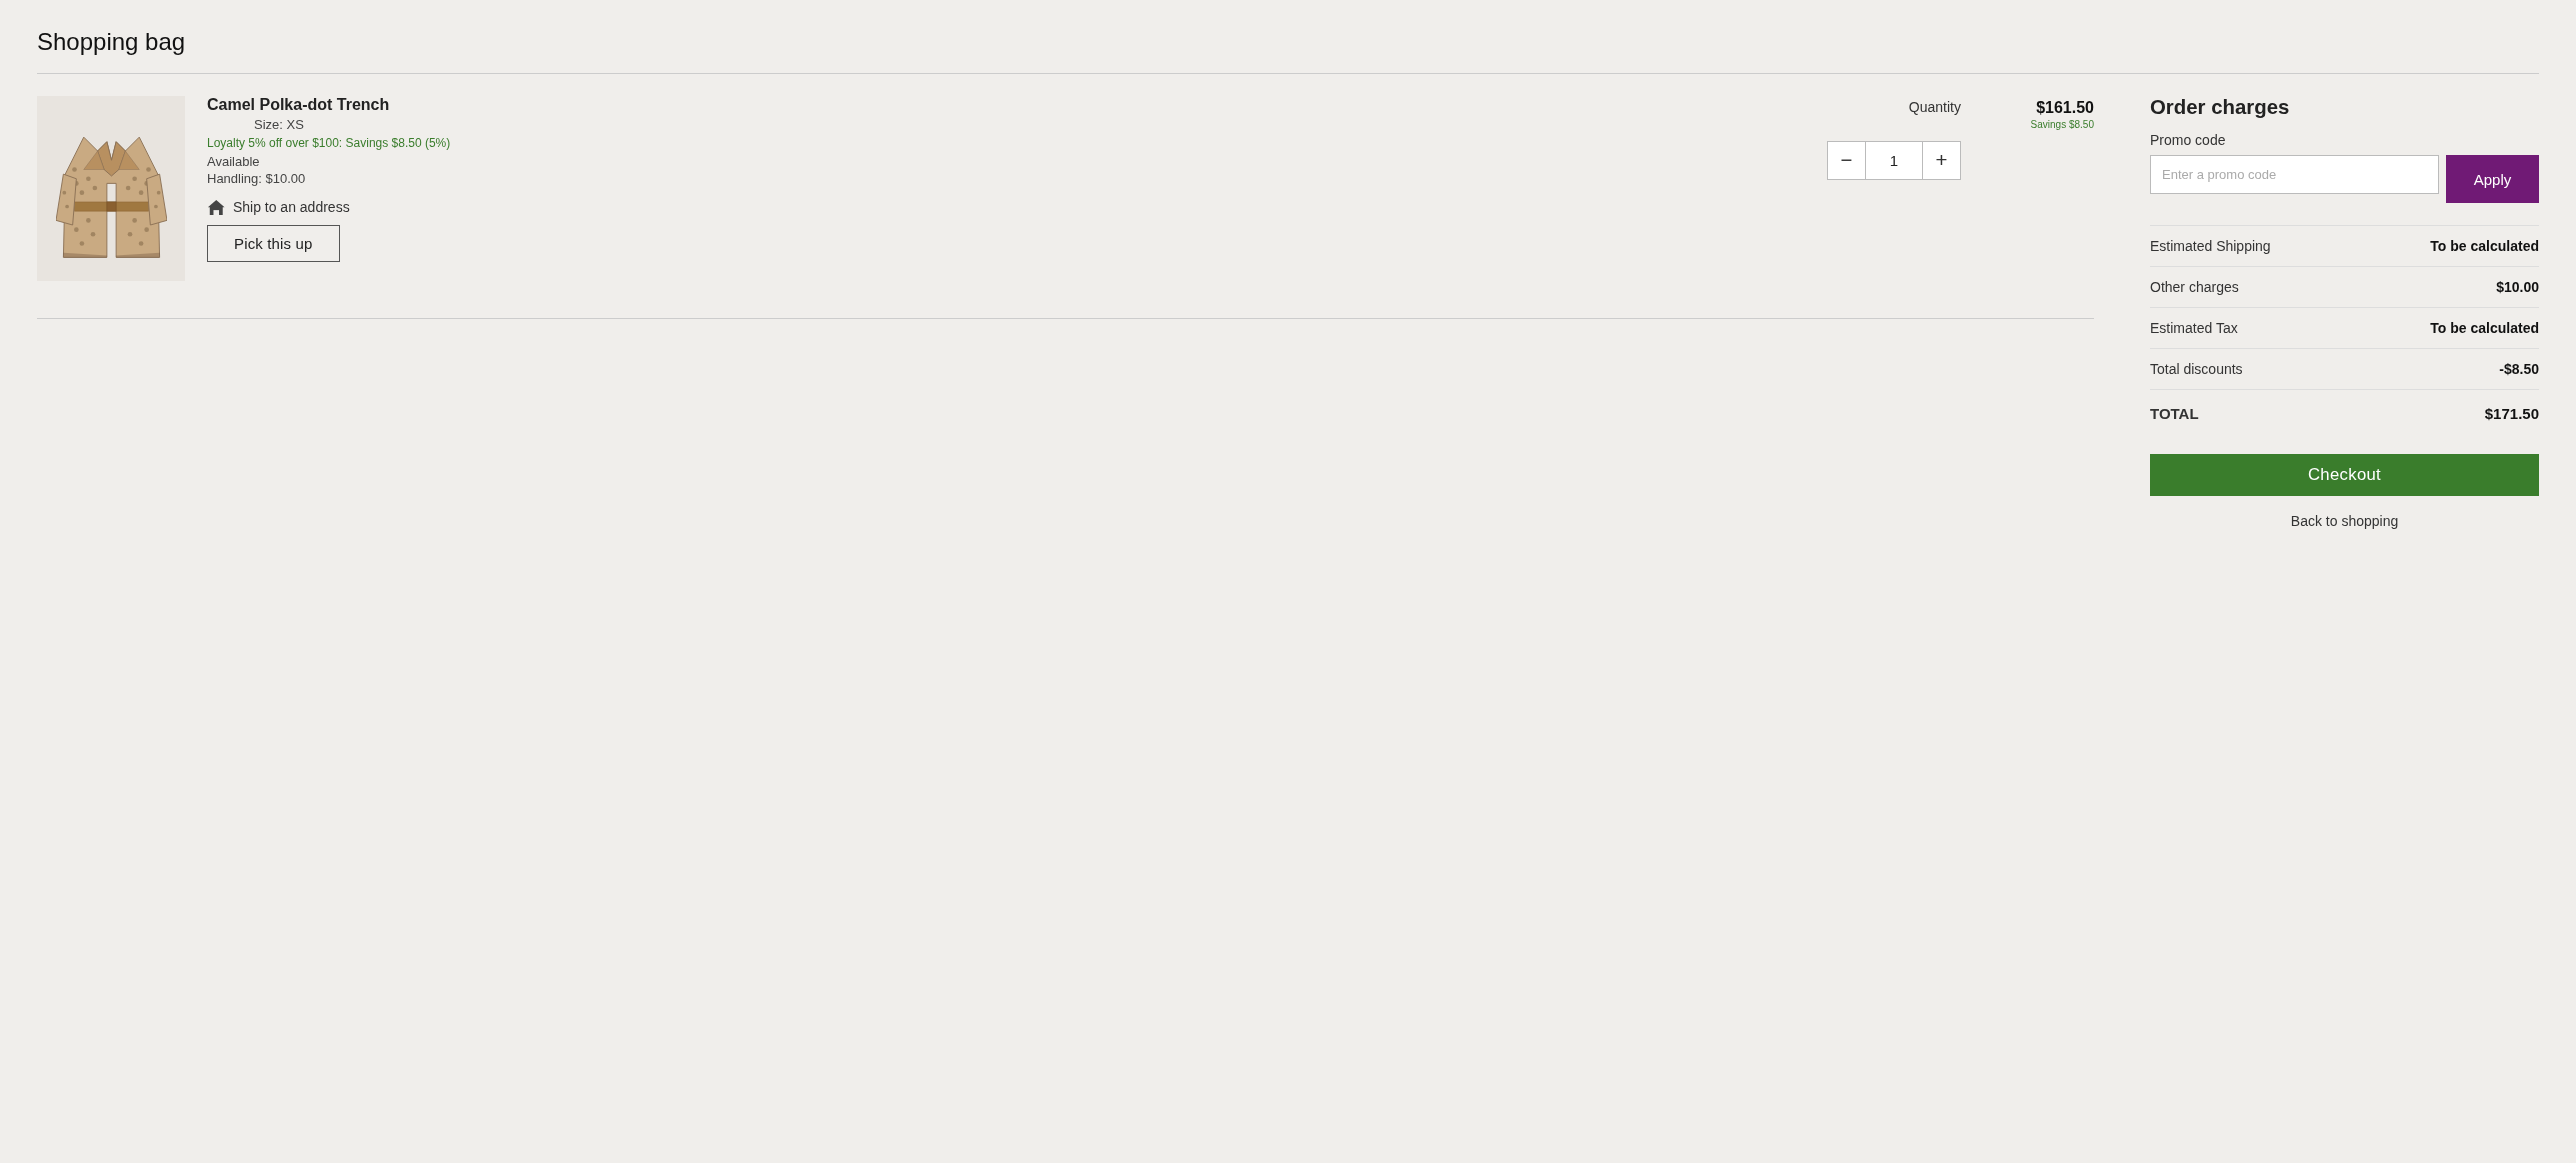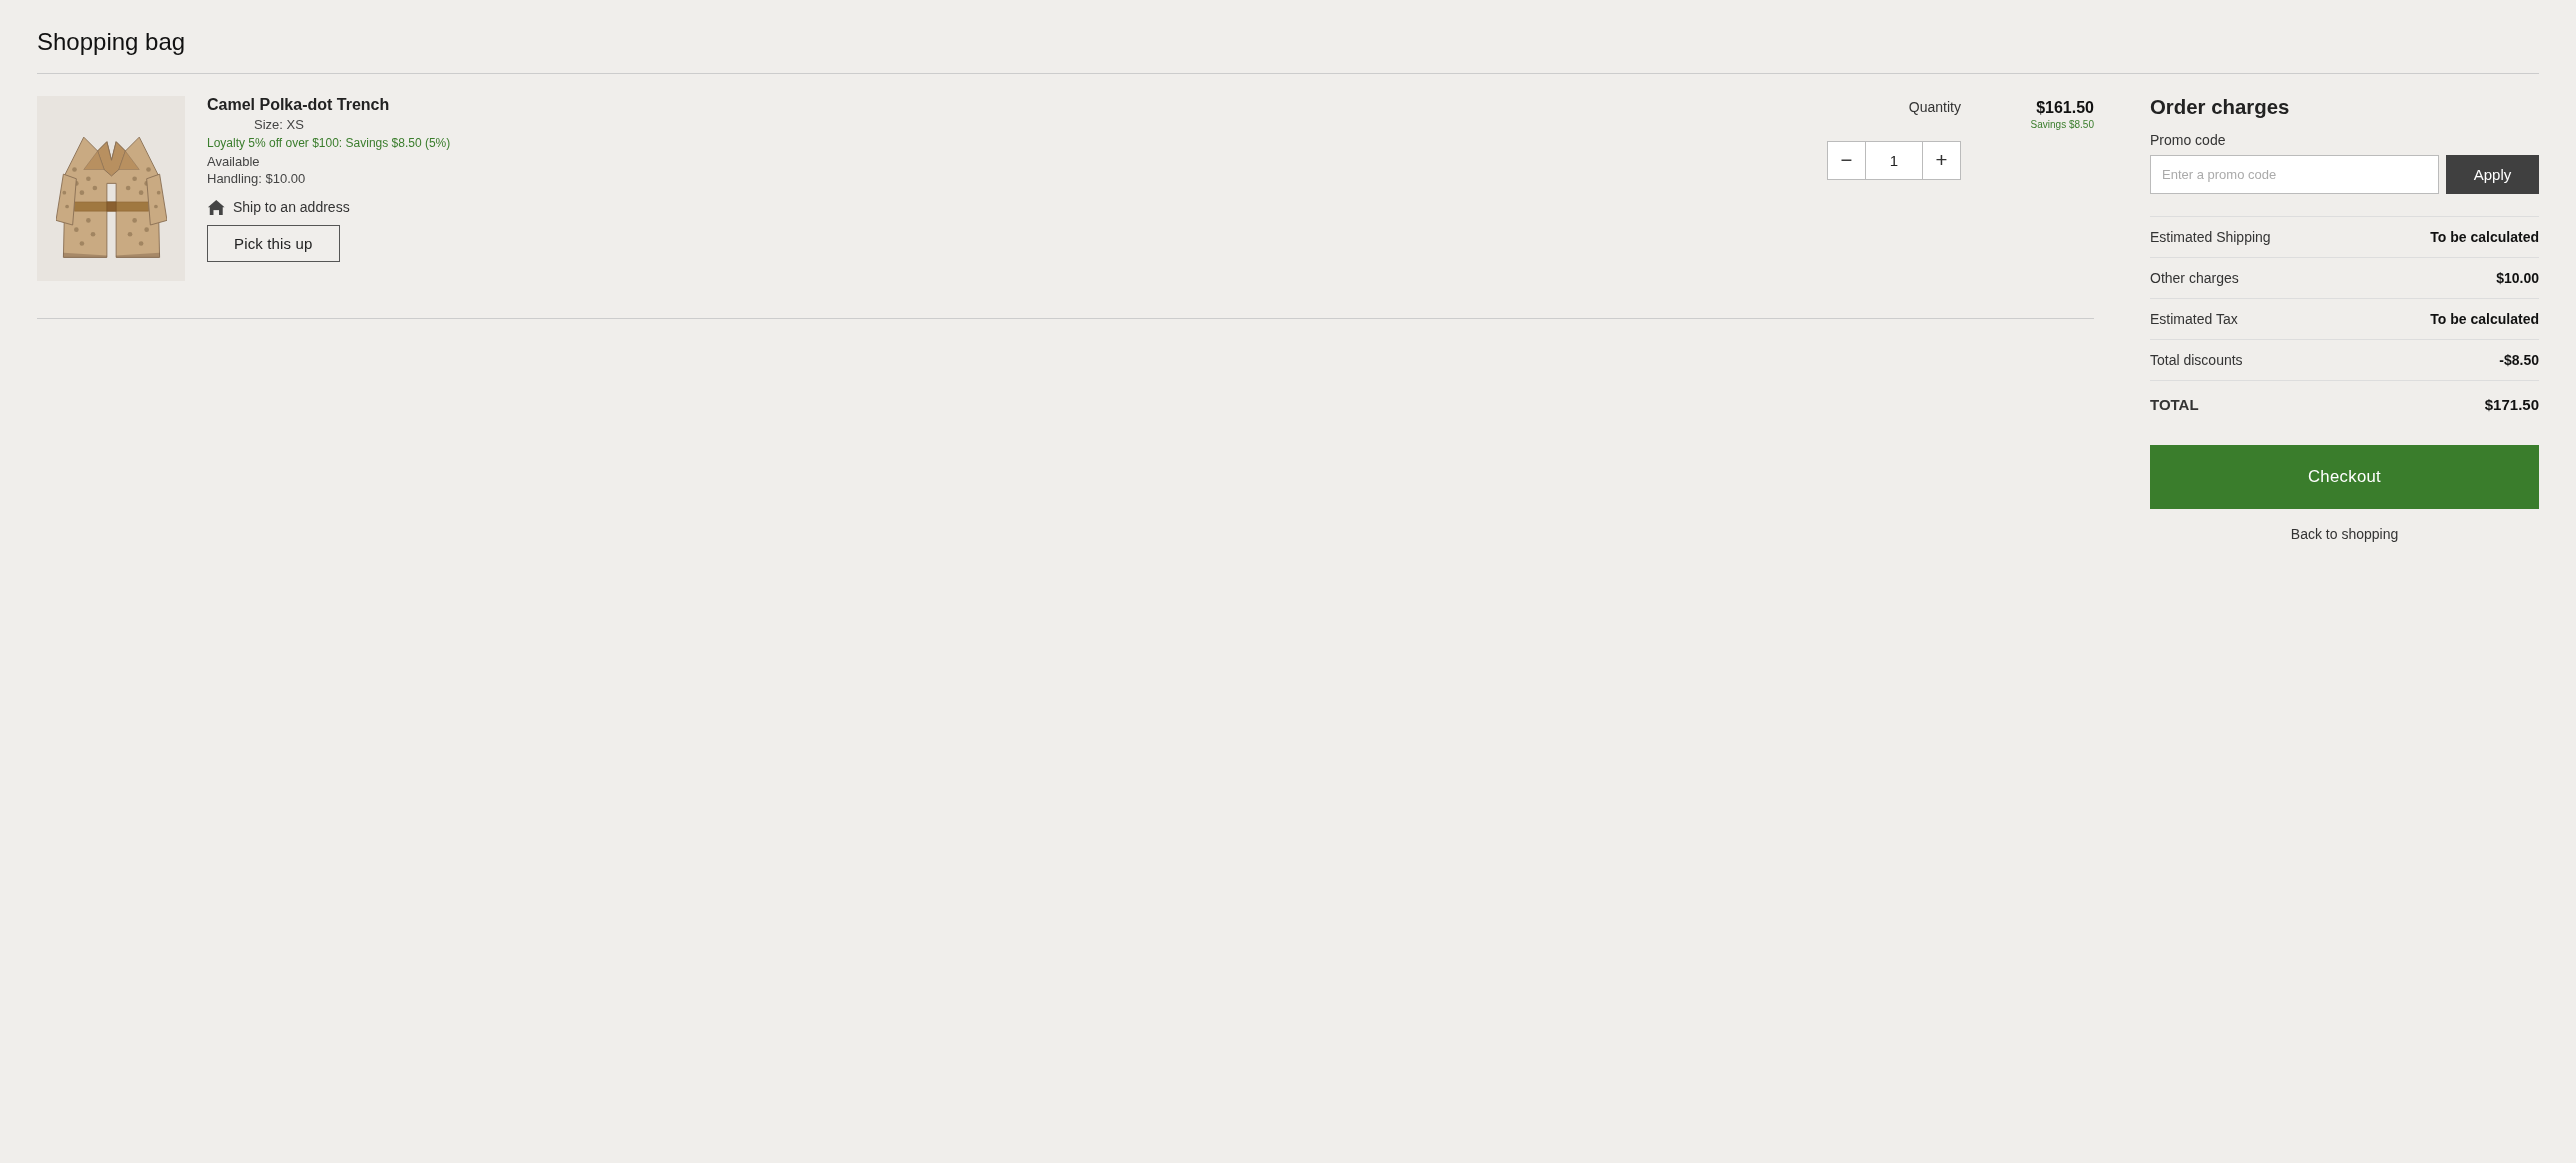--- a/index.html
+++ b/index.html
@@ -210,22 +210,22 @@
       padding: 0 11px;
       font-size: 13px;
       color: #888;
       outline: none;
     }
     .promo-input::placeholder {
       color: #aaa;
     }
     .apply-btn {
       width: 93px;
-      height: 39px;
-      background: #404040;
+      height: 48px;
+      background: #701a75;
       border: none;
       color: #fff;
       font-size: 15px;
       cursor: pointer;
       font-weight: 400;
     }
     .summary-rows {
       border-top: 0.9px solid #ddd;
     }
     .summary-row {
@@ -252,21 +252,21 @@
     .summary-row-value.tbc {
       font-weight: 700;
       color: #111;
     }
     .summary-row-value.discount {
       color: #111;
       font-weight: 700;
     }
     .checkout-btn {
       width: 100%;
-      height: 64px;
+      height: 42px;
       background: #3a7d2c;
       border: none;
       color: #fff;
       font-size: 16.7px;
       font-weight: 500;
       cursor: pointer;
       margin-top: 20.4px;
       margin-bottom: 16.7px;
       letter-spacing: 0.02em;
     }

